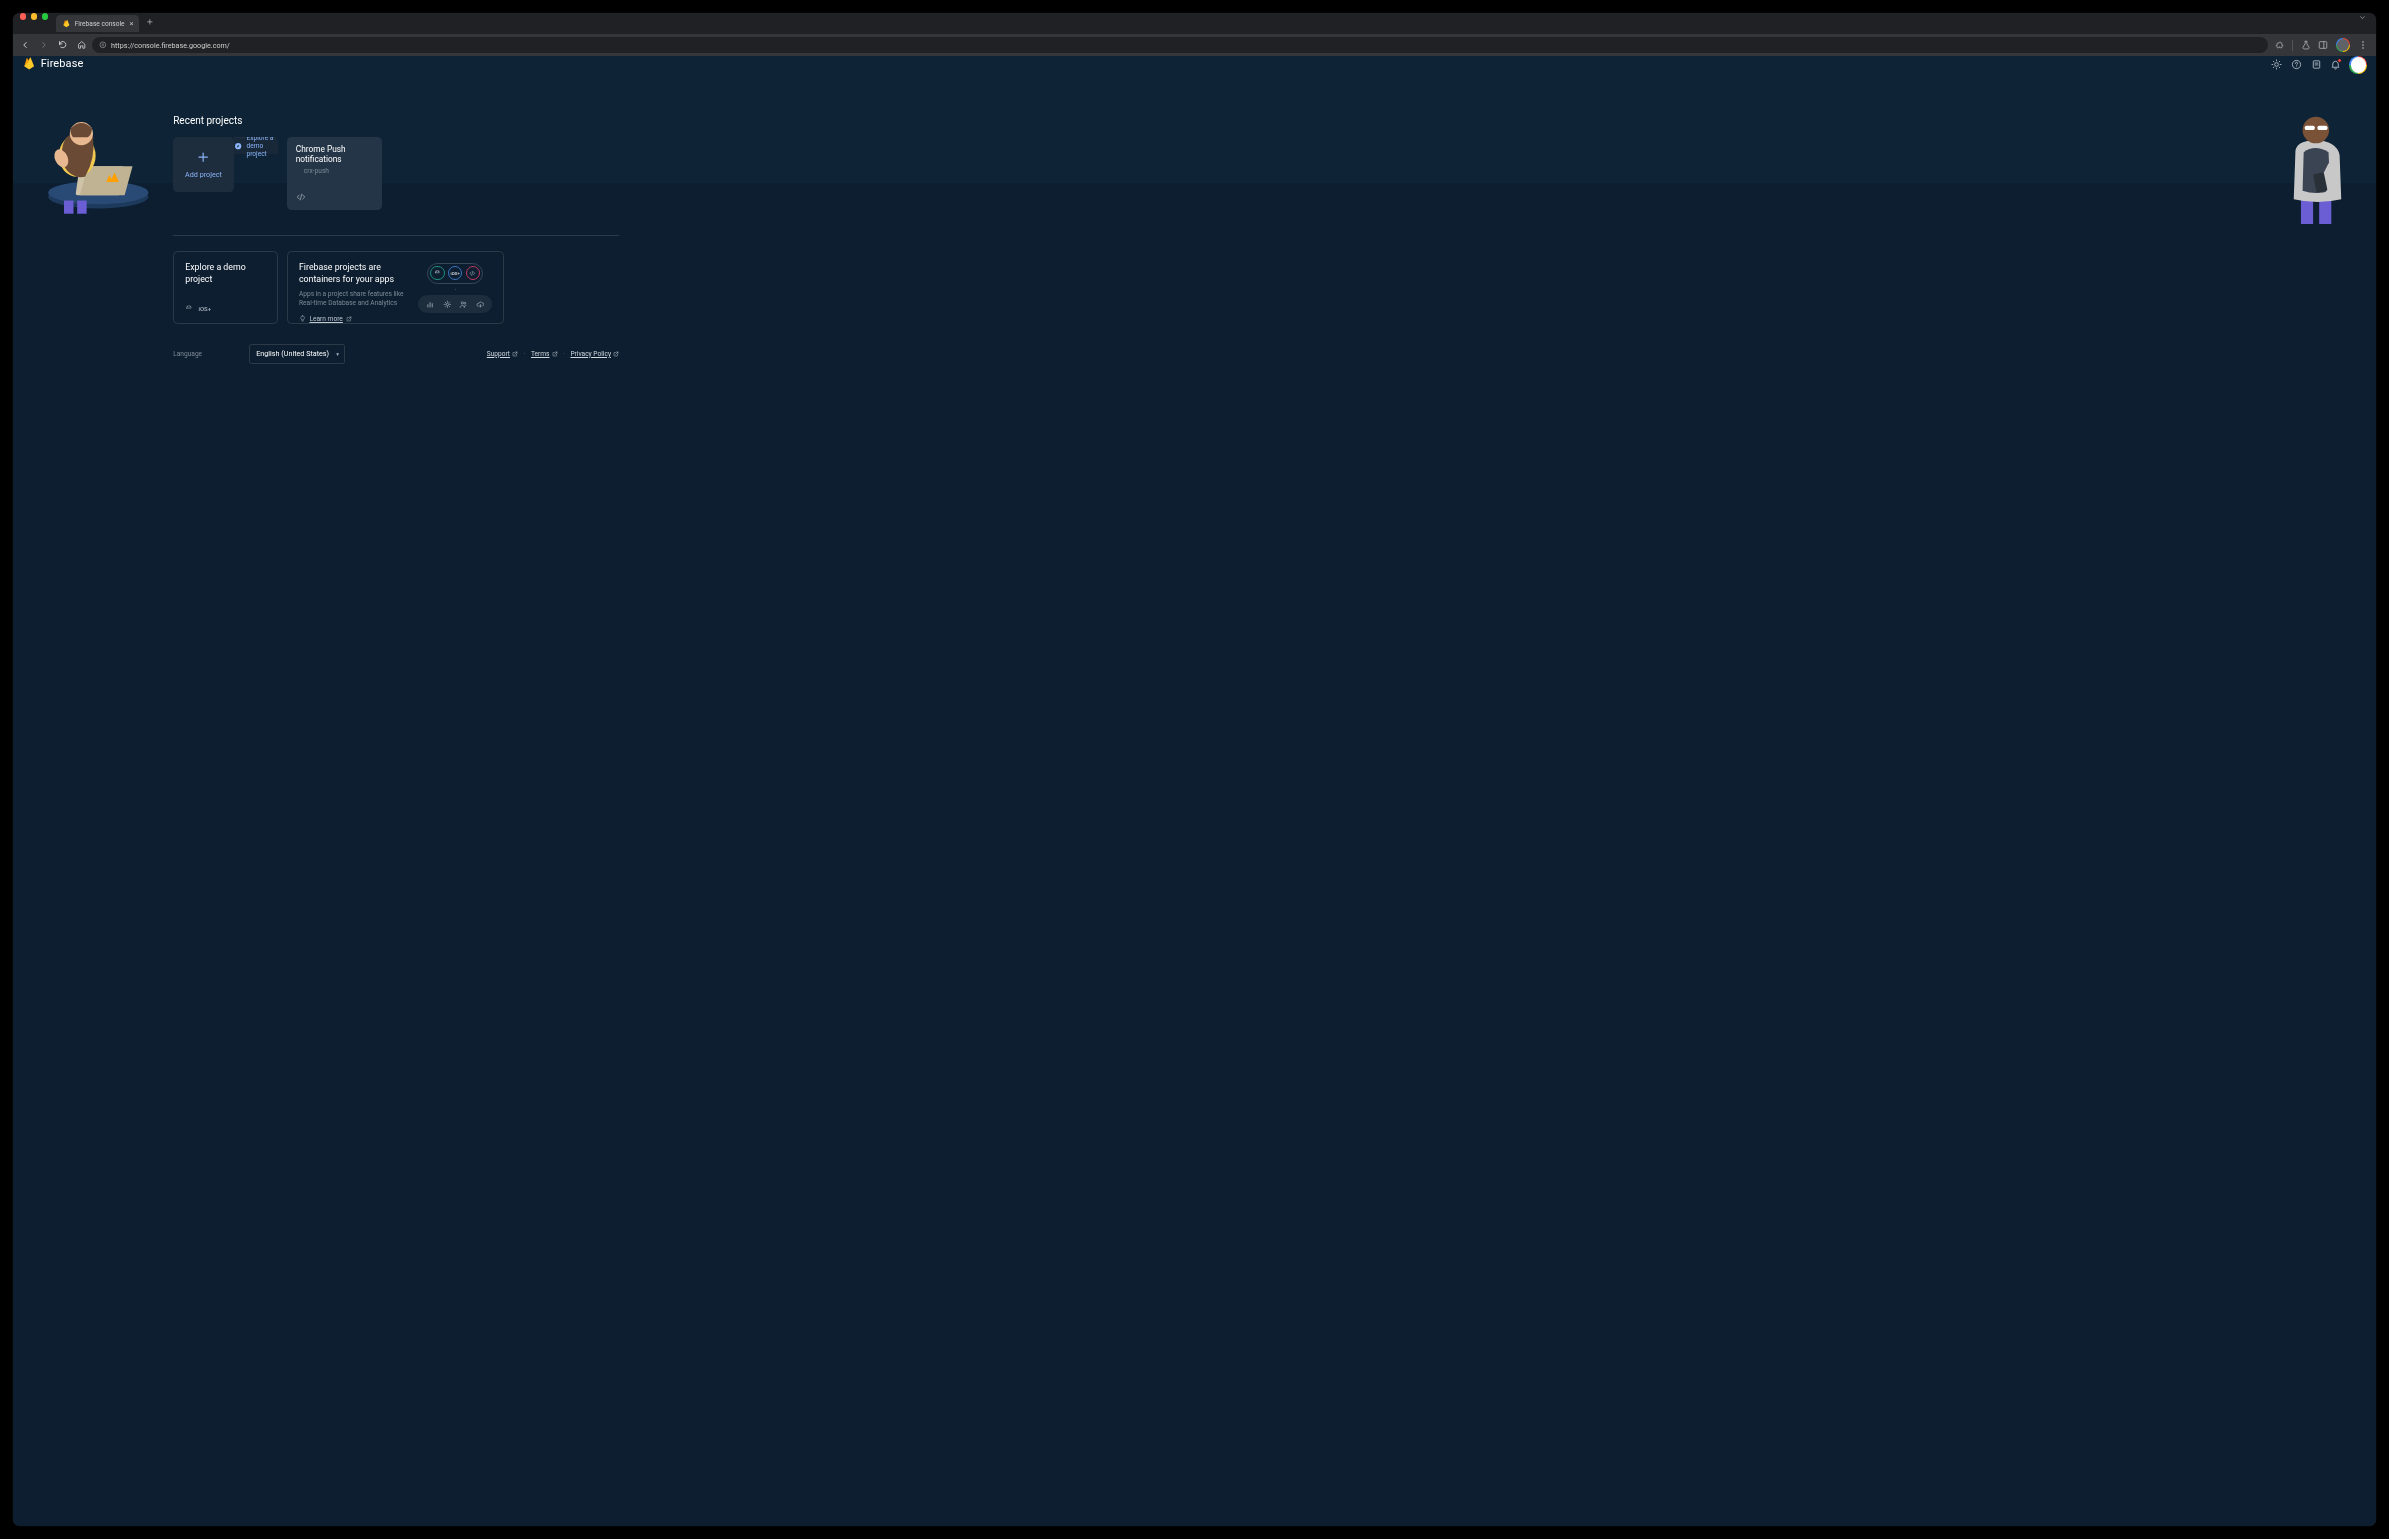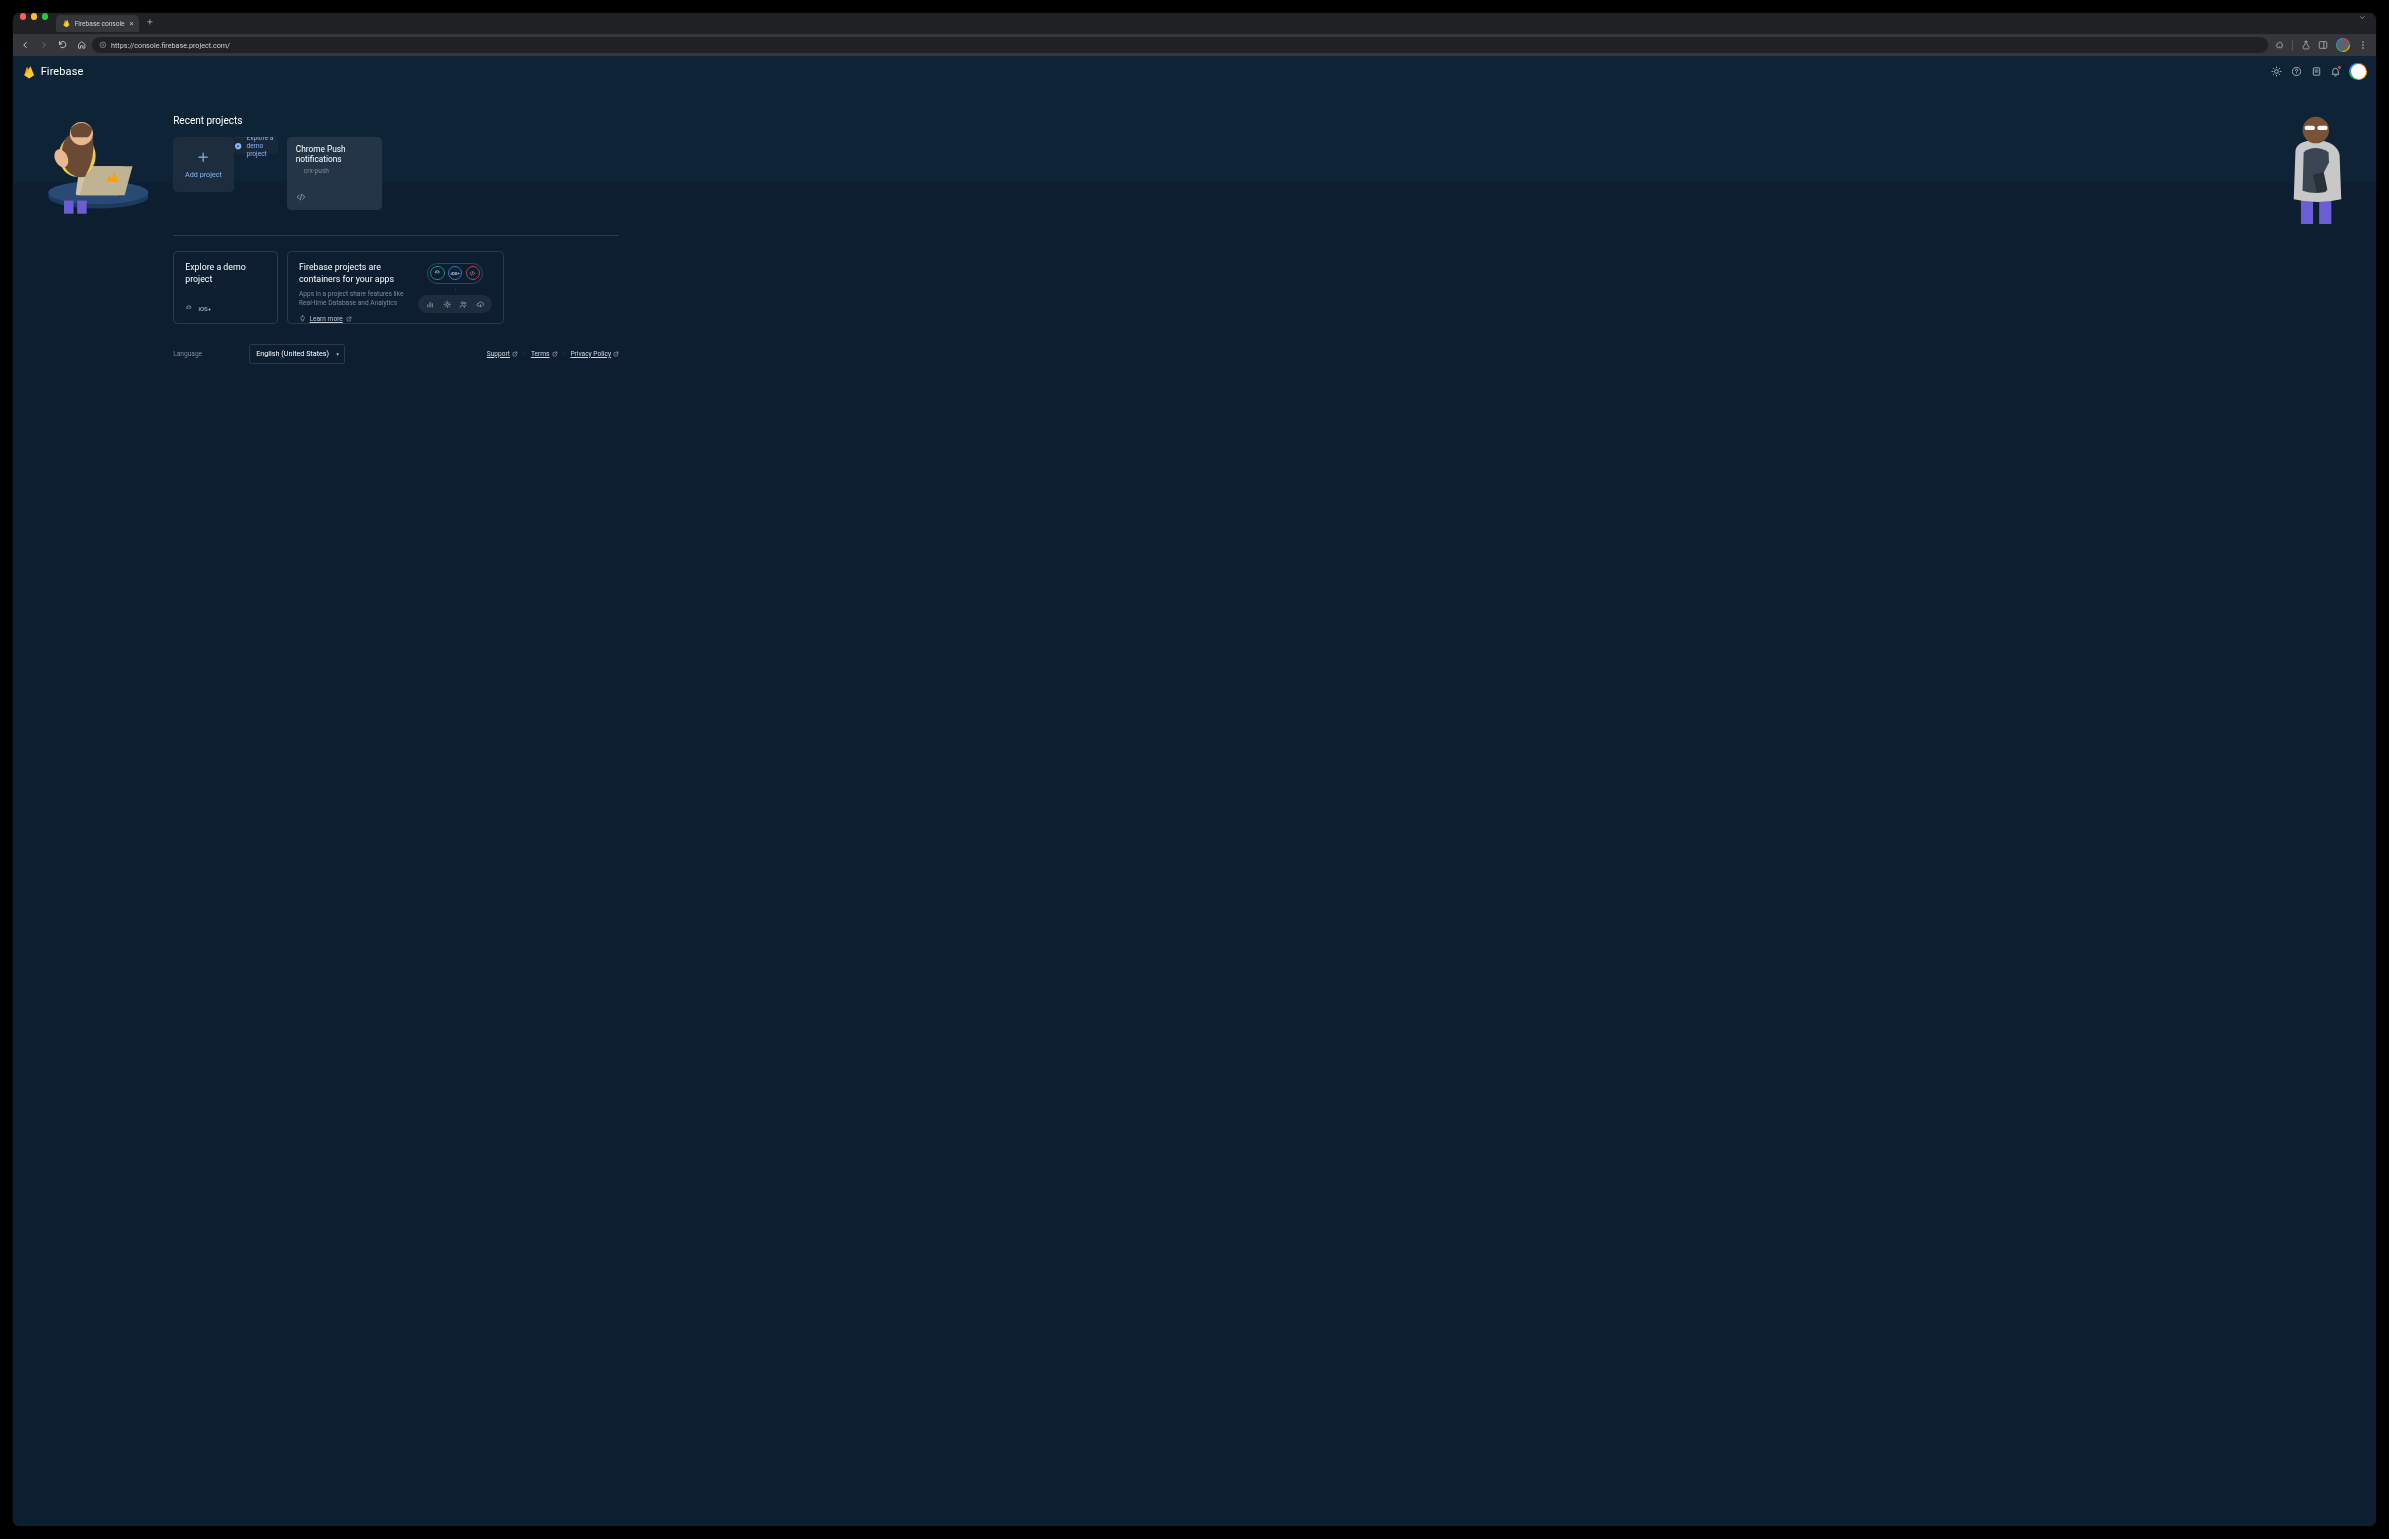--- a/index.html
+++ b/index.html
@@ -105,21 +105,21 @@
   .avatar-ring > div { width:100%; height:100%; border-radius:50%; background:#5f6368;}
   
   .content {
     flex:1;
     background: linear-gradient(180deg, #0e2436 0, #0e2436 127px, var(--content-bg) 127px);
     overflow-y:auto;
     position:relative;
   }
   .app-header {
     height:31px;
-    display:flex; align-items:center;
+    display:flex; align-items:flex-start;
     padding:0 8.8px;
     gap:5.5px;
   }
   .fb-logo { display:flex; align-items:center; gap:4.4px; }
   .fb-word { font-size:11px; font-weight:400; color:#fff; letter-spacing:0.1px;}
   .app-header-right { margin-left:auto; display:flex; align-items:center; gap:7.7px;}
   .hdr-btn { width:12px; height:12px; color:#bfc7d1; display:flex; align-items:center; justify-content:center; position:relative;}
   .notif-dot { position:absolute; top:-0.6px; right:-0.6px; width:5px; height:5px; background:#ea4335; border-radius:50%; border:0.8px solid var(--content-bg);}
   .g-avatar {
     width:17.6px; height:17.6px; border-radius:50%;
@@ -302,21 +302,21 @@
           <path d="M4 11l8-7 8 7v9a1 1 0 0 1-1 1h-4v-6h-6v6H5a1 1 0 0 1-1-1z" stroke="#e8eaed" stroke-width="1.8" fill="none" stroke-linejoin="round"></path>
         </svg>
     </div>
     <div class="omnibox">
       <span class="lock">
         <svg width="7.7" height="7.7" viewBox="0 0 24 24">
             <circle cx="12" cy="12" r="9" stroke="#9aa0a6" stroke-width="2" fill="none"></circle>
             <path d="M8 12h8M8 9h8M8 15h8" stroke="#9aa0a6" stroke-width="1.4"></path>
           </svg>
       </span>
-      <span>https://console.firebase.project.com/</span>
+      <span>https://console.firebase.google.com/</span>
     </div>
     <div class="right-icons">
       <span class="ico">
         <svg viewBox="0 0 24 24" width="10" height="10">
             <path d="M9 3h6v3h3v6h3v3h-3v6h-6v-3h-3v3H3v-6H0v-3h3V6h6z" fill="none" stroke="#cfcfcf" stroke-width="1.6" transform="scale(0.75) translate(4 4)"></path>
           </svg>
       </span>
       <span style="width:0.6px;height:11px;background:#555;"></span>
       <span class="ico">
         <svg viewBox="0 0 24 24" width="10" height="10">

